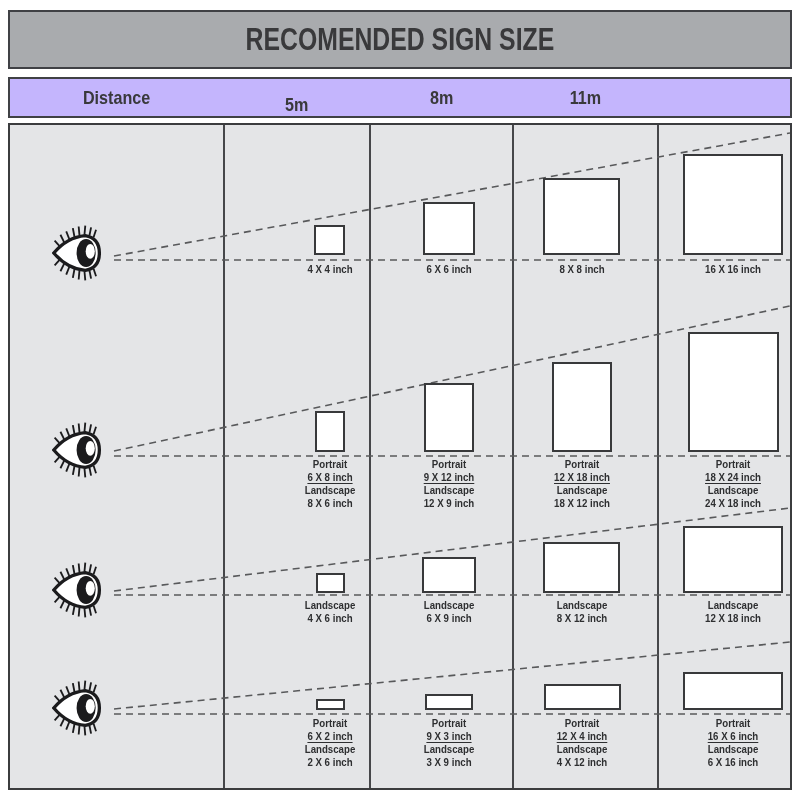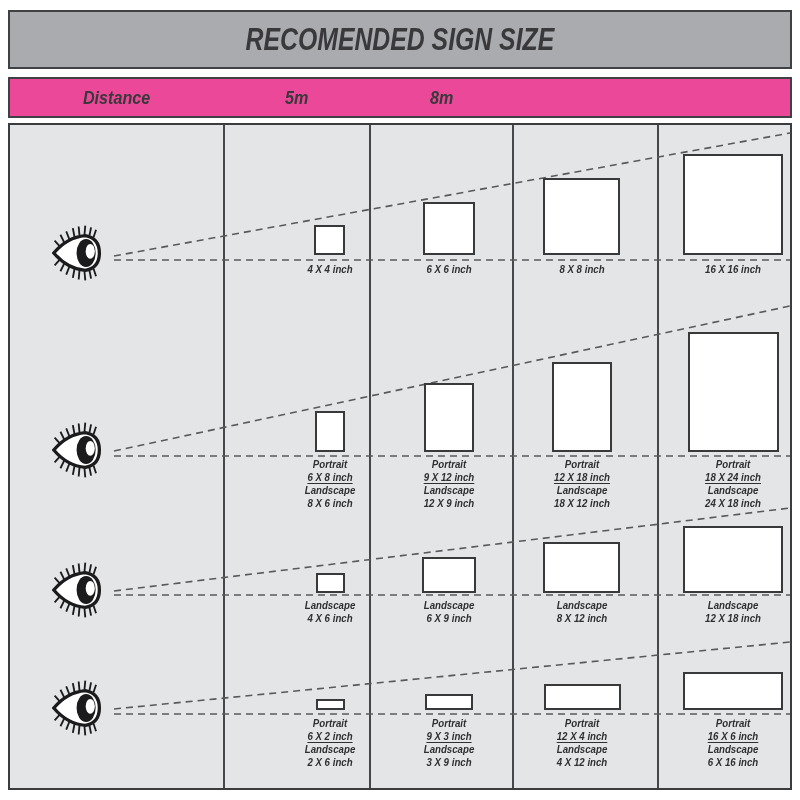--- a/index.html
+++ b/index.html
@@ -1,35 +1,35 @@
 <!DOCTYPE html>
 <html><head>
 <meta charset="utf-8">
 <style>
   * { margin:0; padding:0; box-sizing:border-box; }
   html,body { width:800px; height:800px; background:#fff; font-family:"Liberation Sans", sans-serif; }
-  .page { position:relative; width:800px; height:800px; background:#fff; overflow:hidden;font-style:italic; }
+  .page { position:relative; width:800px; height:800px; background:#fff; overflow:hidden; }
 
   .title-band {
     position:absolute; left:8px; top:10px; width:784px; height:59px;
     background:#a9abae; border:2px solid #404145;
     display:flex; align-items:center; justify-content:center;
   }
   .title-text {
     display:inline-block; font-size:31px; font-weight:bold; color:#39393b;
     transform:scaleX(0.80); letter-spacing:0px; white-space:nowrap;
   }
 
   .distance-band {
     position:absolute; left:8px; top:77px; width:784px; height:41px;
-    background:#ec4899; border:2px solid #404145;
+    background:#c4b5fd; border:2px solid #404145;
     display:flex; align-items:center;
   }
   .hcell { display:flex; align-items:center; justify-content:center; height:100%; }
-  .hc0 { width:214px; } .hc1 { width:146px; } .hc2 { width:143px;text-align:right; } .hc3 { width:145px; } .hc4 { width:132px; }
+  .hc0 { width:214px; } .hc1 { width:146px;align-items:flex-end; } .hc2 { width:143px;text-align:right; } .hc3 { width:145px; } .hc4 { width:132px; }
   .hlabel {
     display:inline-block; font-size:19px; font-weight:bold; color:#39393b;
     transform:scaleX(0.85); white-space:nowrap;
   }
 
   .main-table {
     position:absolute; left:8px; top:123px; width:784px; height:667px;
     background:#e4e5e7; border:2px solid #3b3c3e;
   }
   .overlay { position:absolute; left:0; top:0; width:780px; height:663px; }
@@ -57,20 +57,23 @@
 
   <div class="distance-band">
     <div class="hcell hc0">
       <span class="hlabel">Distance</span>
     </div>
     <div class="hcell hc1">
       <span class="hlabel">5m</span>
     </div>
     <div class="hcell hc2">
       <span class="hlabel">8m</span>
+    </div>
+    <div class="hcell hc3">
+      <span class="hlabel">11m</span>
     </div>
   </div>
 
   <div class="main-table">
 
     <svg class="overlay" viewBox="0 0 780 663">
 
       <line x1="214" y1="0" x2="214" y2="663" stroke="#46474a" stroke-width="2"></line>
       <line x1="360" y1="0" x2="360" y2="663" stroke="#46474a" stroke-width="2"></line>
       <line x1="503" y1="0" x2="503" y2="663" stroke="#46474a" stroke-width="2"></line>

